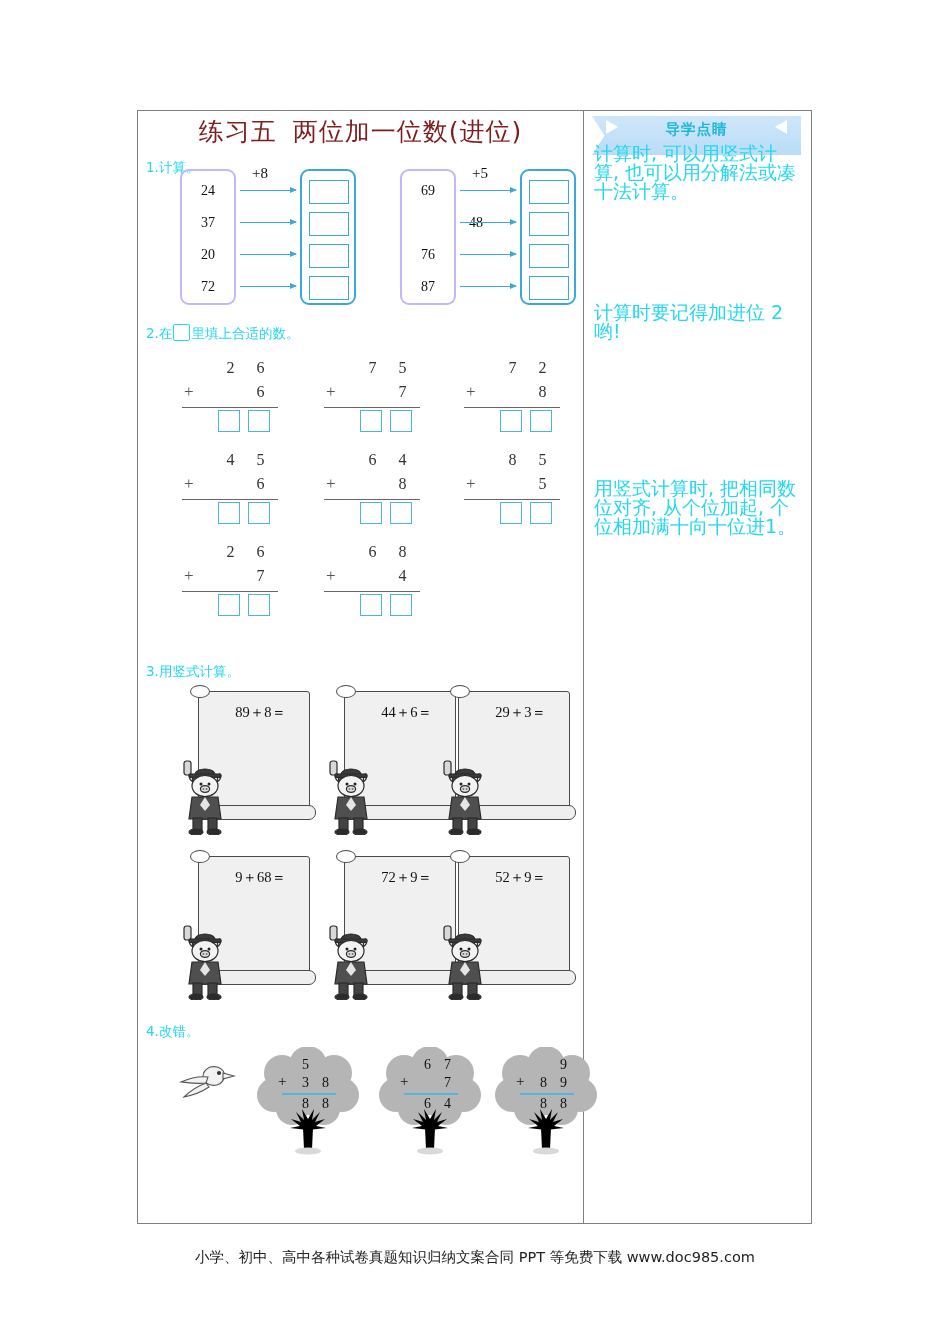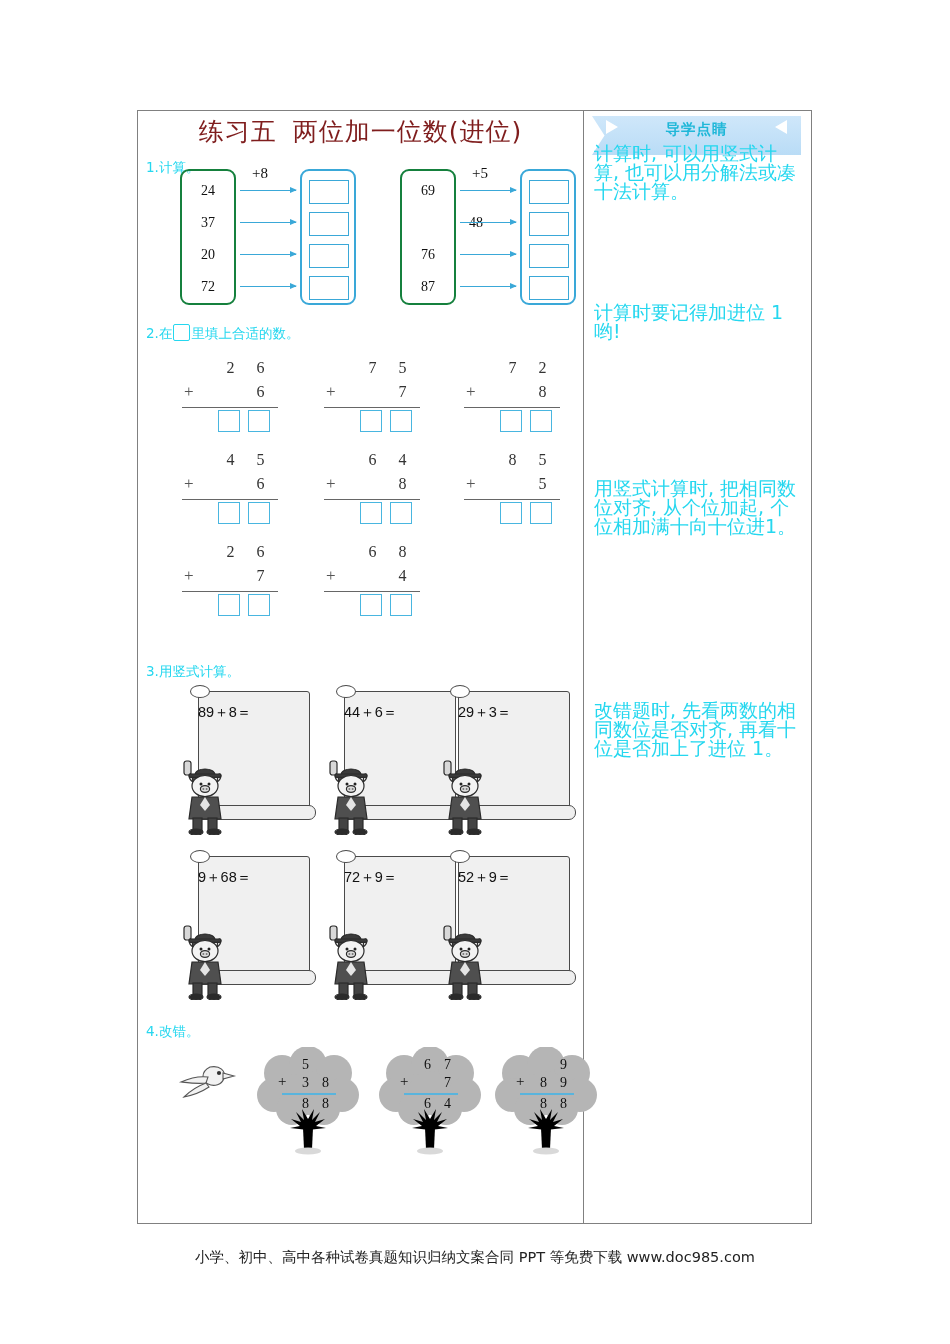--- a/index.html
+++ b/index.html
@@ -46,21 +46,21 @@
     display:inline-block;width:15px;height:15px;
     border:1.6px solid #25d7ef;border-radius:2px;
     vertical-align:-3px;margin:0 1px;
   }
 
   
   .flow-group{position:absolute;}
   .flow-src{
     position:absolute;left:0;top:0;
     width:56px;height:136px;
-    border:2px solid #15803d;border-radius:9px;
+    border:2px solid #c4b5fd;border-radius:9px;
     box-sizing:border-box;
   }
   .flow-src span{
     position:absolute;left:0;width:100%;
     text-align:center;font-size:14px;color:#111;
     font-family:"Liberation Serif", serif;
   }
   .flow-dst{
     position:absolute;left:120px;top:0;
     width:56px;height:136px;
@@ -124,22 +124,22 @@
     content:"";position:absolute;left:-9px;top:-7px;
     width:18px;height:11px;border:1.4px solid #4a4a4a;
     border-radius:50%;background:#fff;
   }
   .scroll-bottom{
     position:absolute;left:16px;top:122px;width:124px;height:13px;
     background:#efefef;border:1.4px solid #4a4a4a;border-radius:7px;
   }
   .scroll-expr{
     position:absolute;left:24px;top:20px;width:88px;
-    text-align:left;font-size:14.5px;color:#111;
-    font-family:Liberation Sans, sans-serif;
+    text-align:right;font-size:14.5px;color:#111;
+    font-family:Liberation Serif, serif;
   }
   .pig{position:absolute;left:2px;top:72px;width:56px;height:80px;}
 
   
   .tree-item{position:absolute;width:104px;height:108px;}
   .tree-crown{
     position:absolute;left:0;top:0;width:104px;height:78px;
   }
   .tree-calc{
     position:absolute;left:0;top:10px;width:104px;height:58px;
@@ -659,20 +659,19 @@
 
   </div>
 
   <div id="right-col">
     <div class="guide-banner">
       <span class="chev l"></span>
       <span class="chev r"></span>
       <div class="guide-title">导学点睛</div>
     </div>
     <div class="guide-note" style="top:33px;">计算时, 可以用竖式计算, 也可以用分解法或凑十法计算。</div>
-    <div class="guide-note" style="top:192px;">计算时要记得加进位 1 哟!</div>
+    <div class="guide-note" style="top:192px;">计算时要记得加进位 2 哟!</div>
     <div class="guide-note" style="top:368px;">用竖式计算时, 把相同数位对齐, 从个位加起, 个位相加满十向十位进1。</div>
-    <div class="guide-note" style="top:590px;">改错题时, 先看两数的相同数位是否对齐, 再看十位是否加上了进位 1。</div>
   </div>
 
 </div>
 
 <div id="footer">小学、初中、高中各种试卷真题知识归纳文案合同 PPT 等免费下载 www.doc985.com</div>
 
 </body></html>

